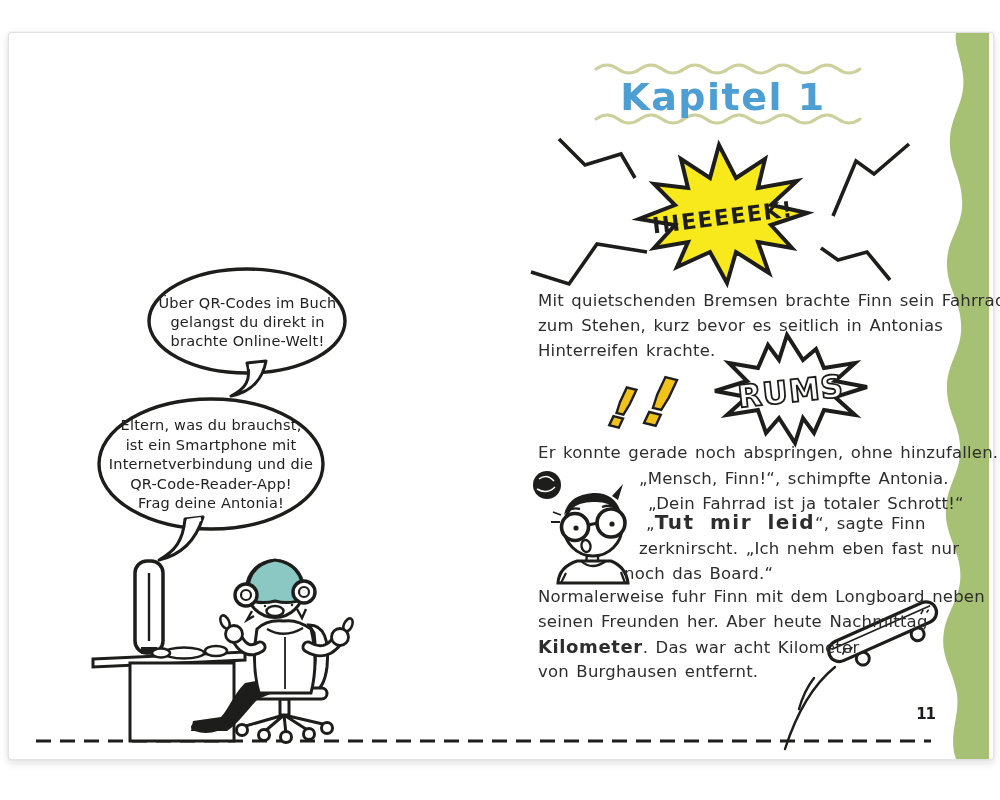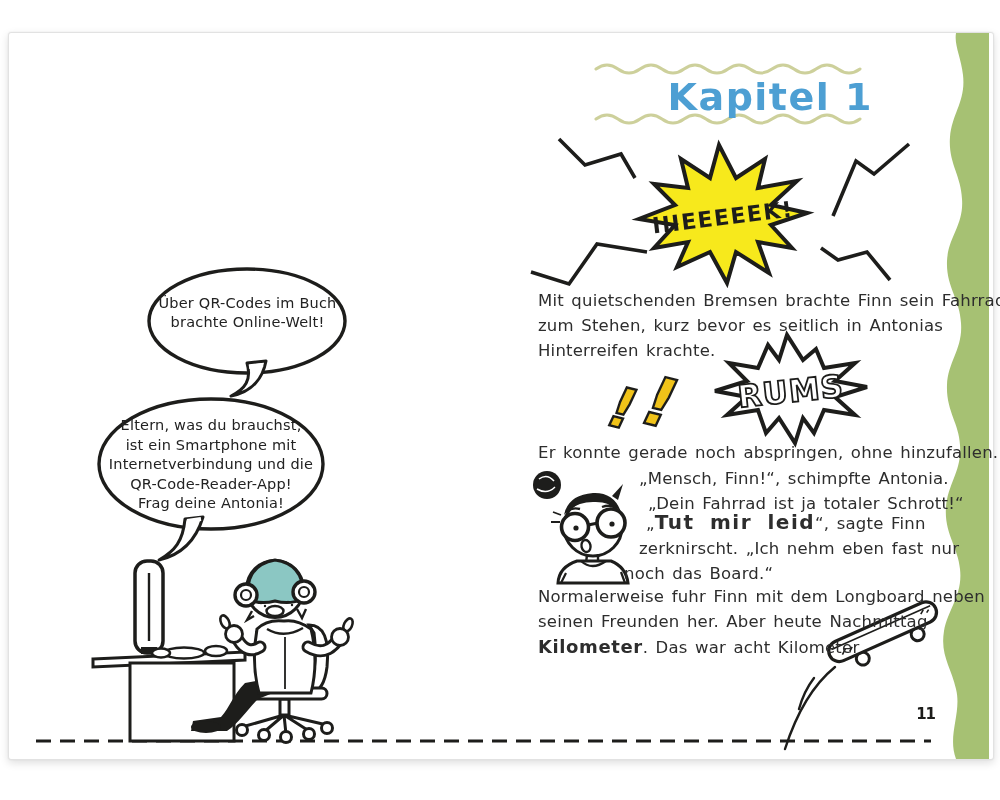--- a/index.html
+++ b/index.html
@@ -12,21 +12,21 @@
     background:#ffffff;border:1px solid #e2e2e2;border-radius:3px;
     box-shadow:0 3px 9px rgba(0,0,0,.13),0 0 2px rgba(0,0,0,.07);
   }
   svg.art{position:absolute;left:0;top:0;width:984px;height:726px;}
   .bubble-text{
     position:absolute;text-align:center;color:#222;
     font-size:14.5px;line-height:19px;letter-spacing:.2px;
   }
   .bubble-text.b2{line-height:19.5px;}
   .chapter{
-    position:absolute;left:564px;top:42px;width:300px;text-align:right;
+    position:absolute;left:564px;top:42px;width:300px;text-align:center;
     font-size:38px;line-height:44px;font-weight:bold;color:#4d9fd3;
     letter-spacing:1.5px;
   }
   .body-text{
     position:absolute;color:#2d2d2d;font-size:16.5px;line-height:25px;
     letter-spacing:.2px;word-spacing:2px;white-space:nowrap;
   }
   .body-text .line{height:25px;}
   .dlg{position:absolute;color:#2d2d2d;font-size:16.5px;line-height:25px;
     letter-spacing:.2px;word-spacing:2px;white-space:nowrap;}
@@ -176,20 +176,21 @@
     </g>
     <g>
       <ellipse cx="202" cy="431" rx="112" ry="65" fill="#ffffff" stroke="#1d1d1b" stroke-width="3.4"></ellipse>
       <path d="M176 486 C174 508 166 518 150 527 C176 521 188 504 194 484 Z" fill="#ffffff" stroke="#1d1d1b" stroke-width="3" stroke-linejoin="round"></path>
       <path d="M178 488 L192 486" stroke="#ffffff" stroke-width="4"></path>
     </g>
   </svg>
 
   <div class="bubble-text" style="left:140px;top:261px;width:197px;">
     <div>Über QR-Codes im Buch</div>
+    <div>gelangst du direkt in</div>
     <div>brachte Online-Welt!</div>
   </div>
   <div class="bubble-text b2" style="left:90px;top:383px;width:224px;">
     <div>Eltern, was du brauchst,</div>
     <div>ist ein Smartphone mit</div>
     <div>Internetverbindung und die</div>
     <div>QR-Code-Reader-App!</div>
     <div>Frag deine Antonia!</div>
   </div>
 
@@ -206,17 +207,18 @@
   <div class="dlg" style="left:630px;top:433px;">„Mensch, Finn!“, schimpfte Antonia.</div>
   <div class="dlg" style="left:639px;top:458px;">„Dein Fahrrad ist ja totaler Schrott!“</div>
   <div class="dlg" style="left:637px;top:477px;"><span>„</span><b class="big-bold">Tut mir leid</b><span>“, sagte Finn</span></div>
   <div class="dlg" style="left:630px;top:503px;">zerknirscht. „Ich nehm eben fast nur</div>
   <div class="dlg" style="left:615px;top:528px;">noch das Board.“</div>
 
   <div class="body-text" style="left:529px;top:551px;">
     <div class="line">Normalerweise fuhr Finn mit dem Longboard neben</div>
     <div class="line">seinen Freunden her. Aber heute Nachmittag</div>
     <div class="line"><b class="windesby">Kilometer</b><span>. Das war acht Kilometer</span></div>
+    <div class="line">von Burghausen entfernt.</div>
   </div>
 
   <div class="page-num">11</div>
 
 </div>
 
 </body></html>

